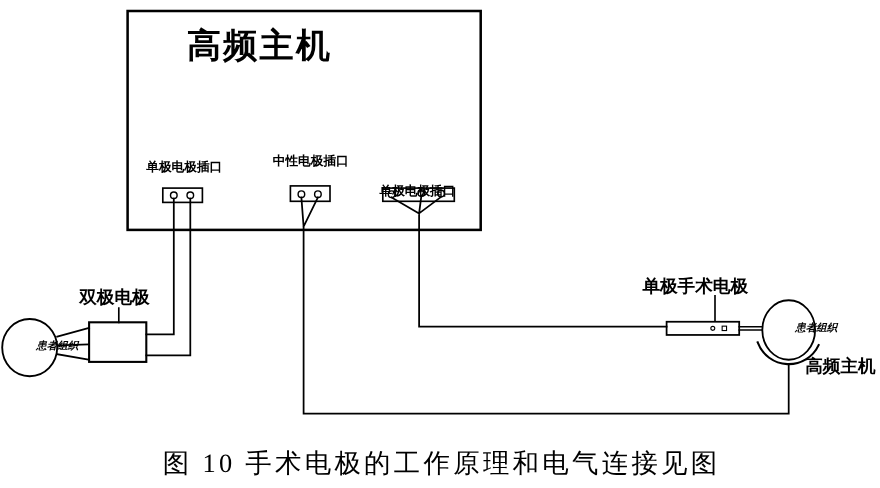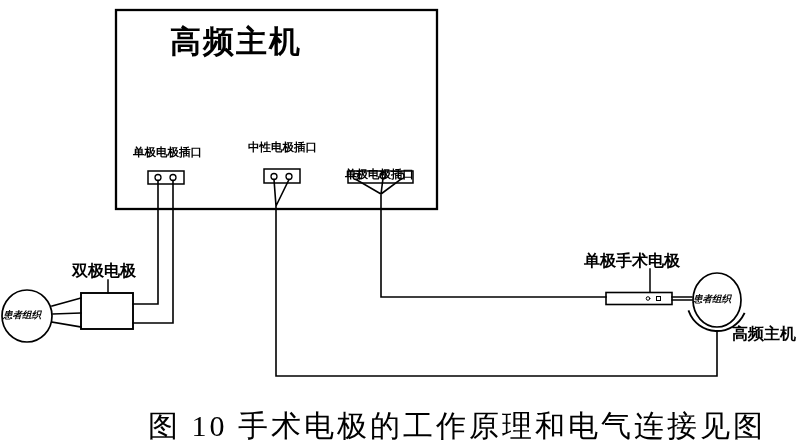--- a/index.html
+++ b/index.html
@@ -45,30 +45,30 @@
     font-size: 16px;
     font-weight: 600;
   }
   .part-label.bipolar-electrode   { left: 72px;  top: 262px; }
   .part-label.monopolar-electrode { left: 584px; top: 252px; }
   .part-label.neutral-electrode   { left: 732px; top: 325px; }
   .tissue-label {
     font-size: 9.5px;
     font-style: italic;
     font-weight: 600;
-    width: 48px;
-    text-align: left;
-    font-family: Liberation Sans, sans-serif;
+    width: 68px;
+    text-align: right;
+    font-family: Liberation Mono, monospace;
   }
   .tissue-label.left  { left: 3px;   top: 310px; }
   .tissue-label.right { left: 693px; top: 294px; }
   .caption {
     left: 148px;
     top: 409px;
-    font-size: 30px;
+    font-size: 24px;
     letter-spacing: 3px;
     font-family: "Liberation Serif", "DejaVu Serif", serif;
   }
 </style>
 </head>
 <body>
 
 <div class="stage">
 
   <svg width="800" height="444" viewBox="0 0 800 444" fill="none" stroke="#000000" stroke-linecap="square">

